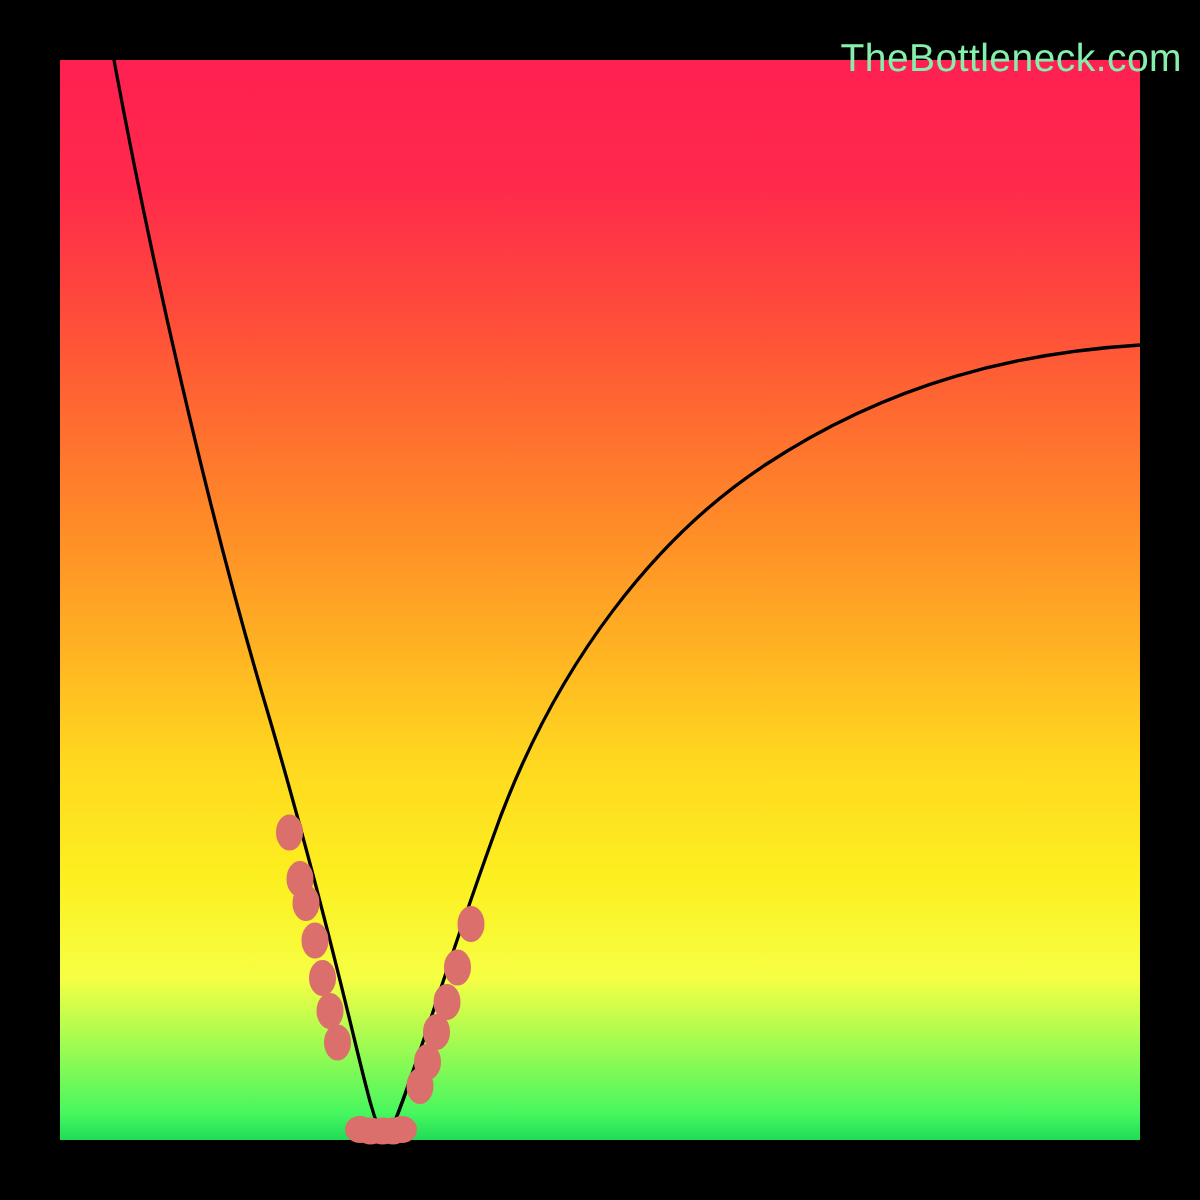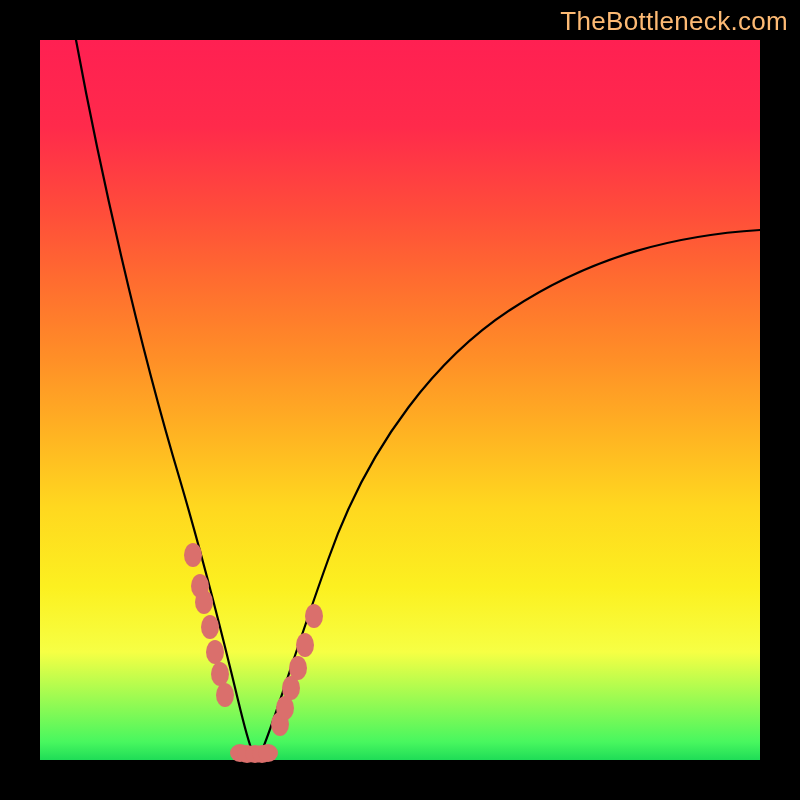--- a/index.html
+++ b/index.html
@@ -27,23 +27,23 @@
       #ffb422 55%,
       #ffd81f 65%,
       #fcf020 76%,
       #f6ff44 85%,
       #48f75f 97.5%,
       #1fdc57 100%
     );
   }
   .watermark {
     position: absolute;
-    top: 6px;
+    top: 23px;
     right: 12px;
-    color: #fdba74;
+    color: #86efac;
     font-size: 26px;
     font-weight: 400;
     letter-spacing: 0.3px;
     user-select: none;
   }
   svg.plot {
     position: absolute;
     left: 0;
     top: 0;
     width: 720px;

